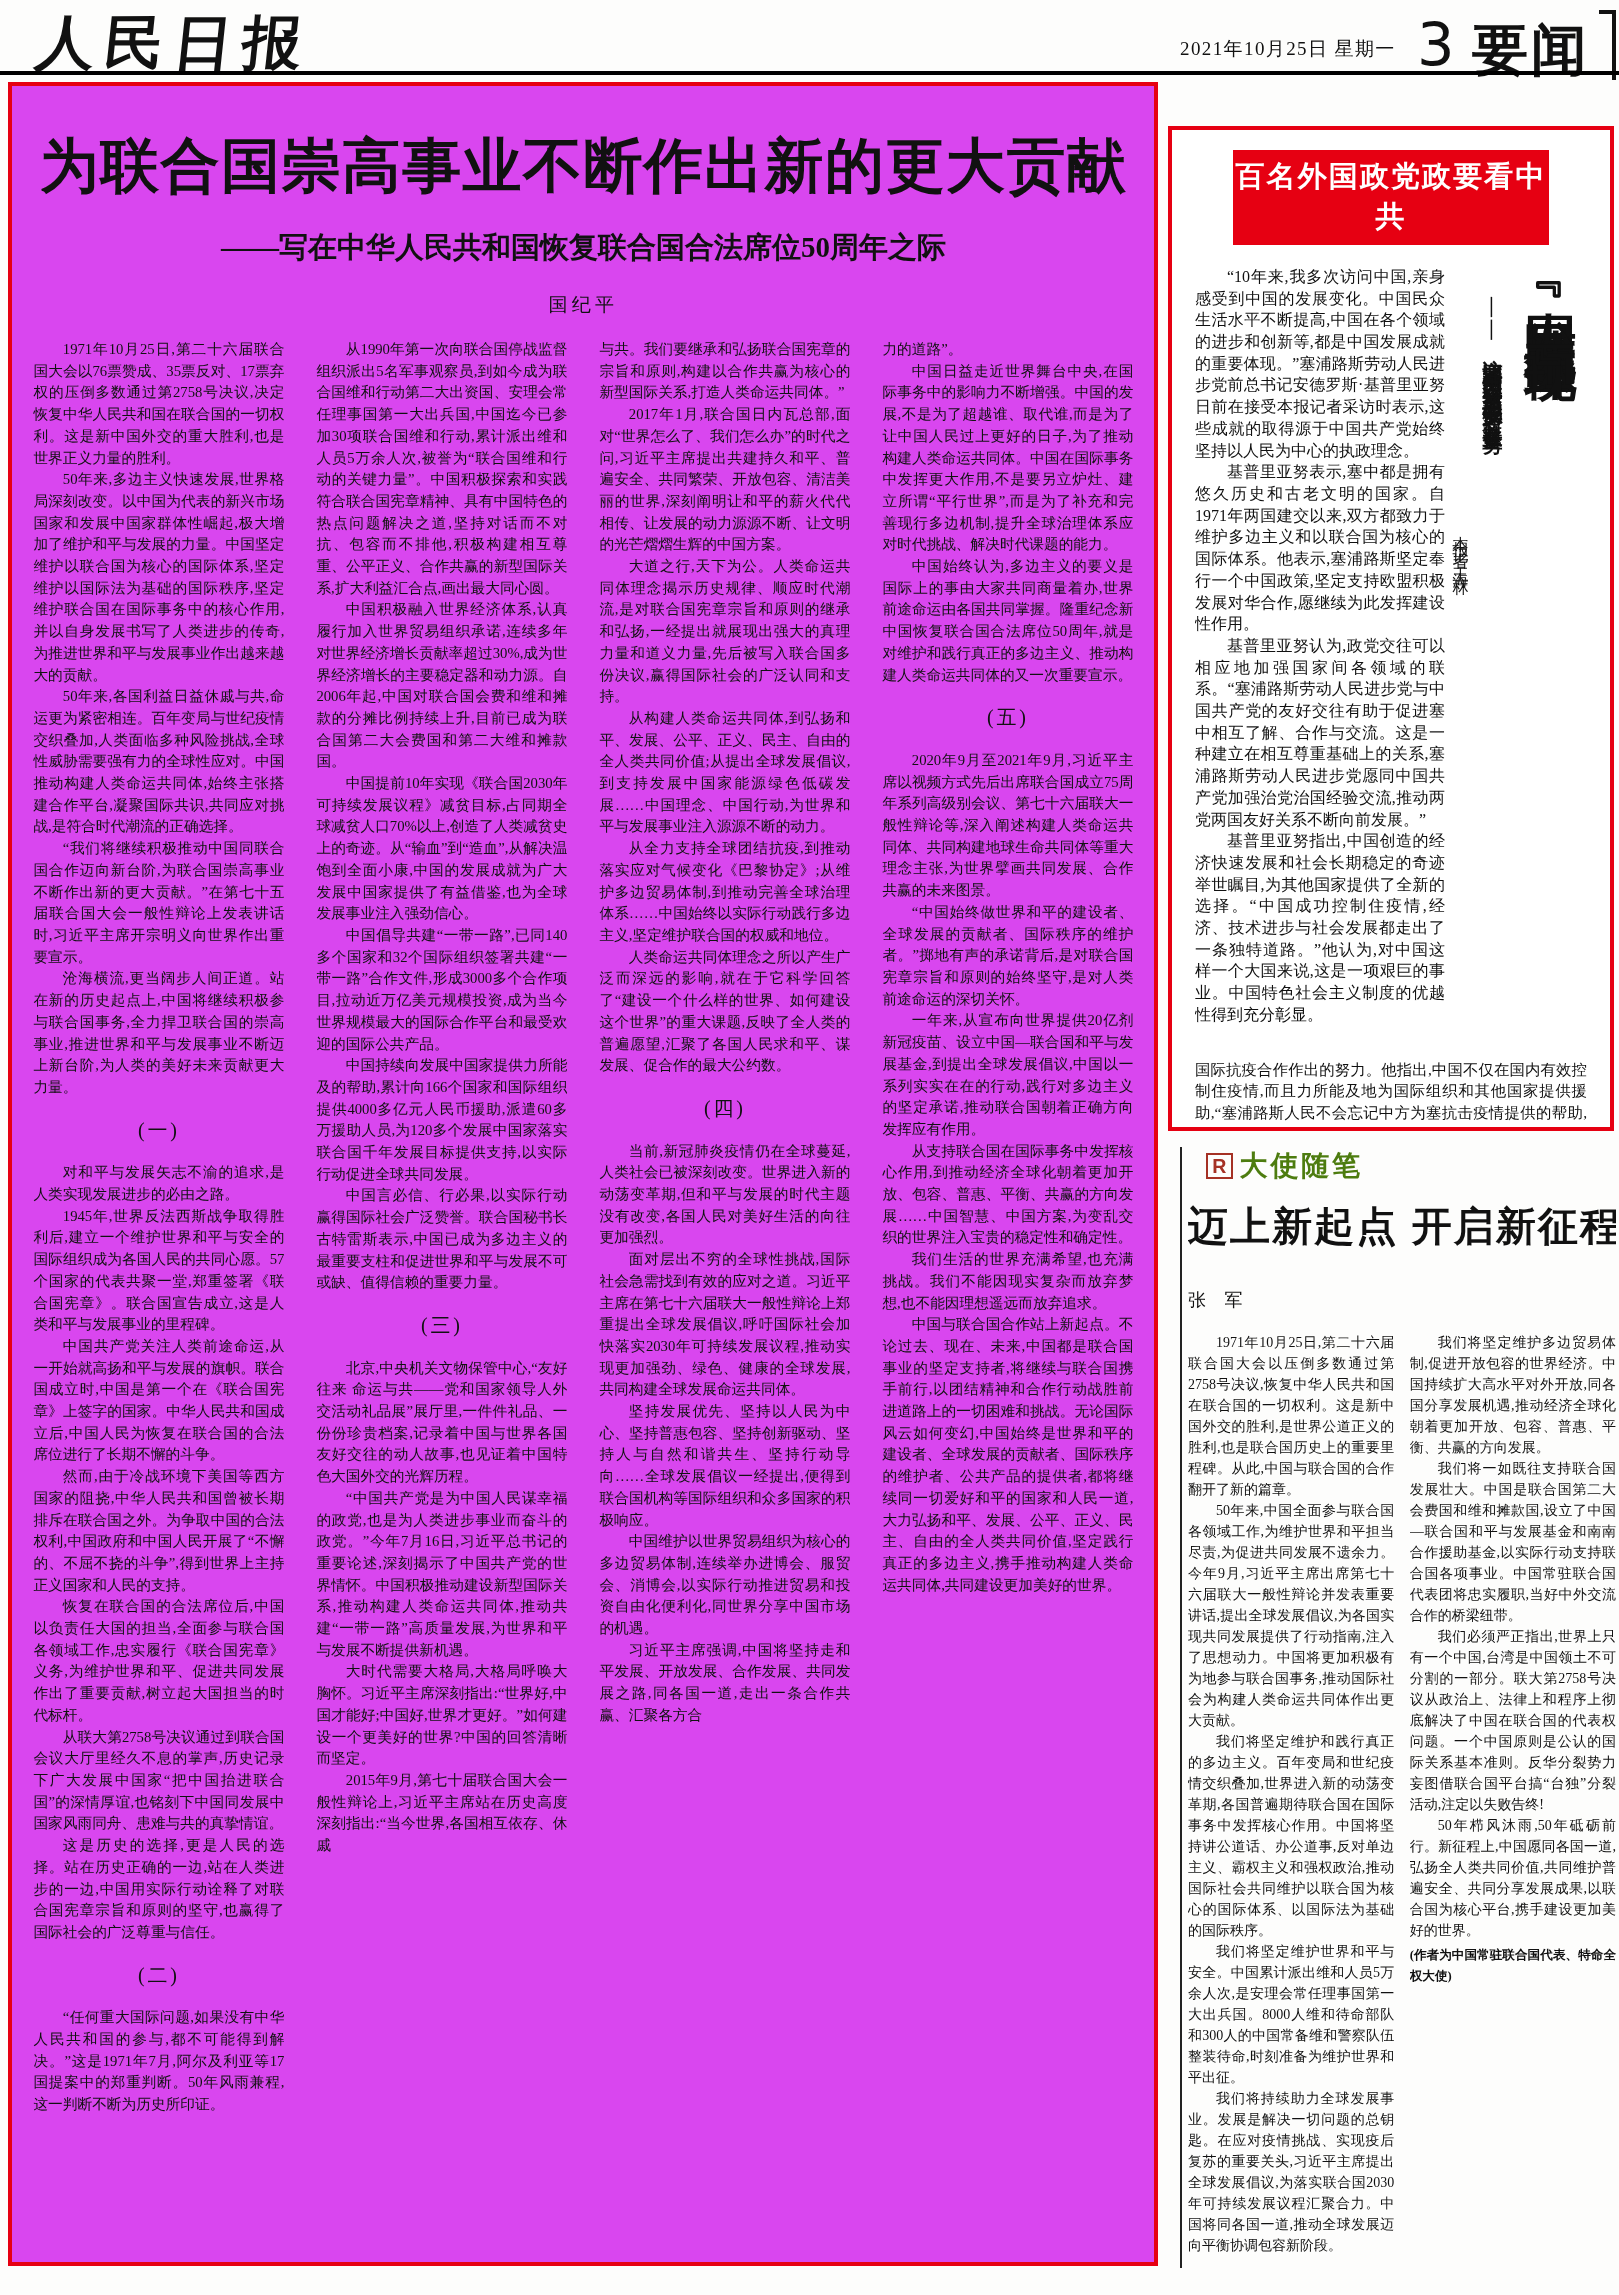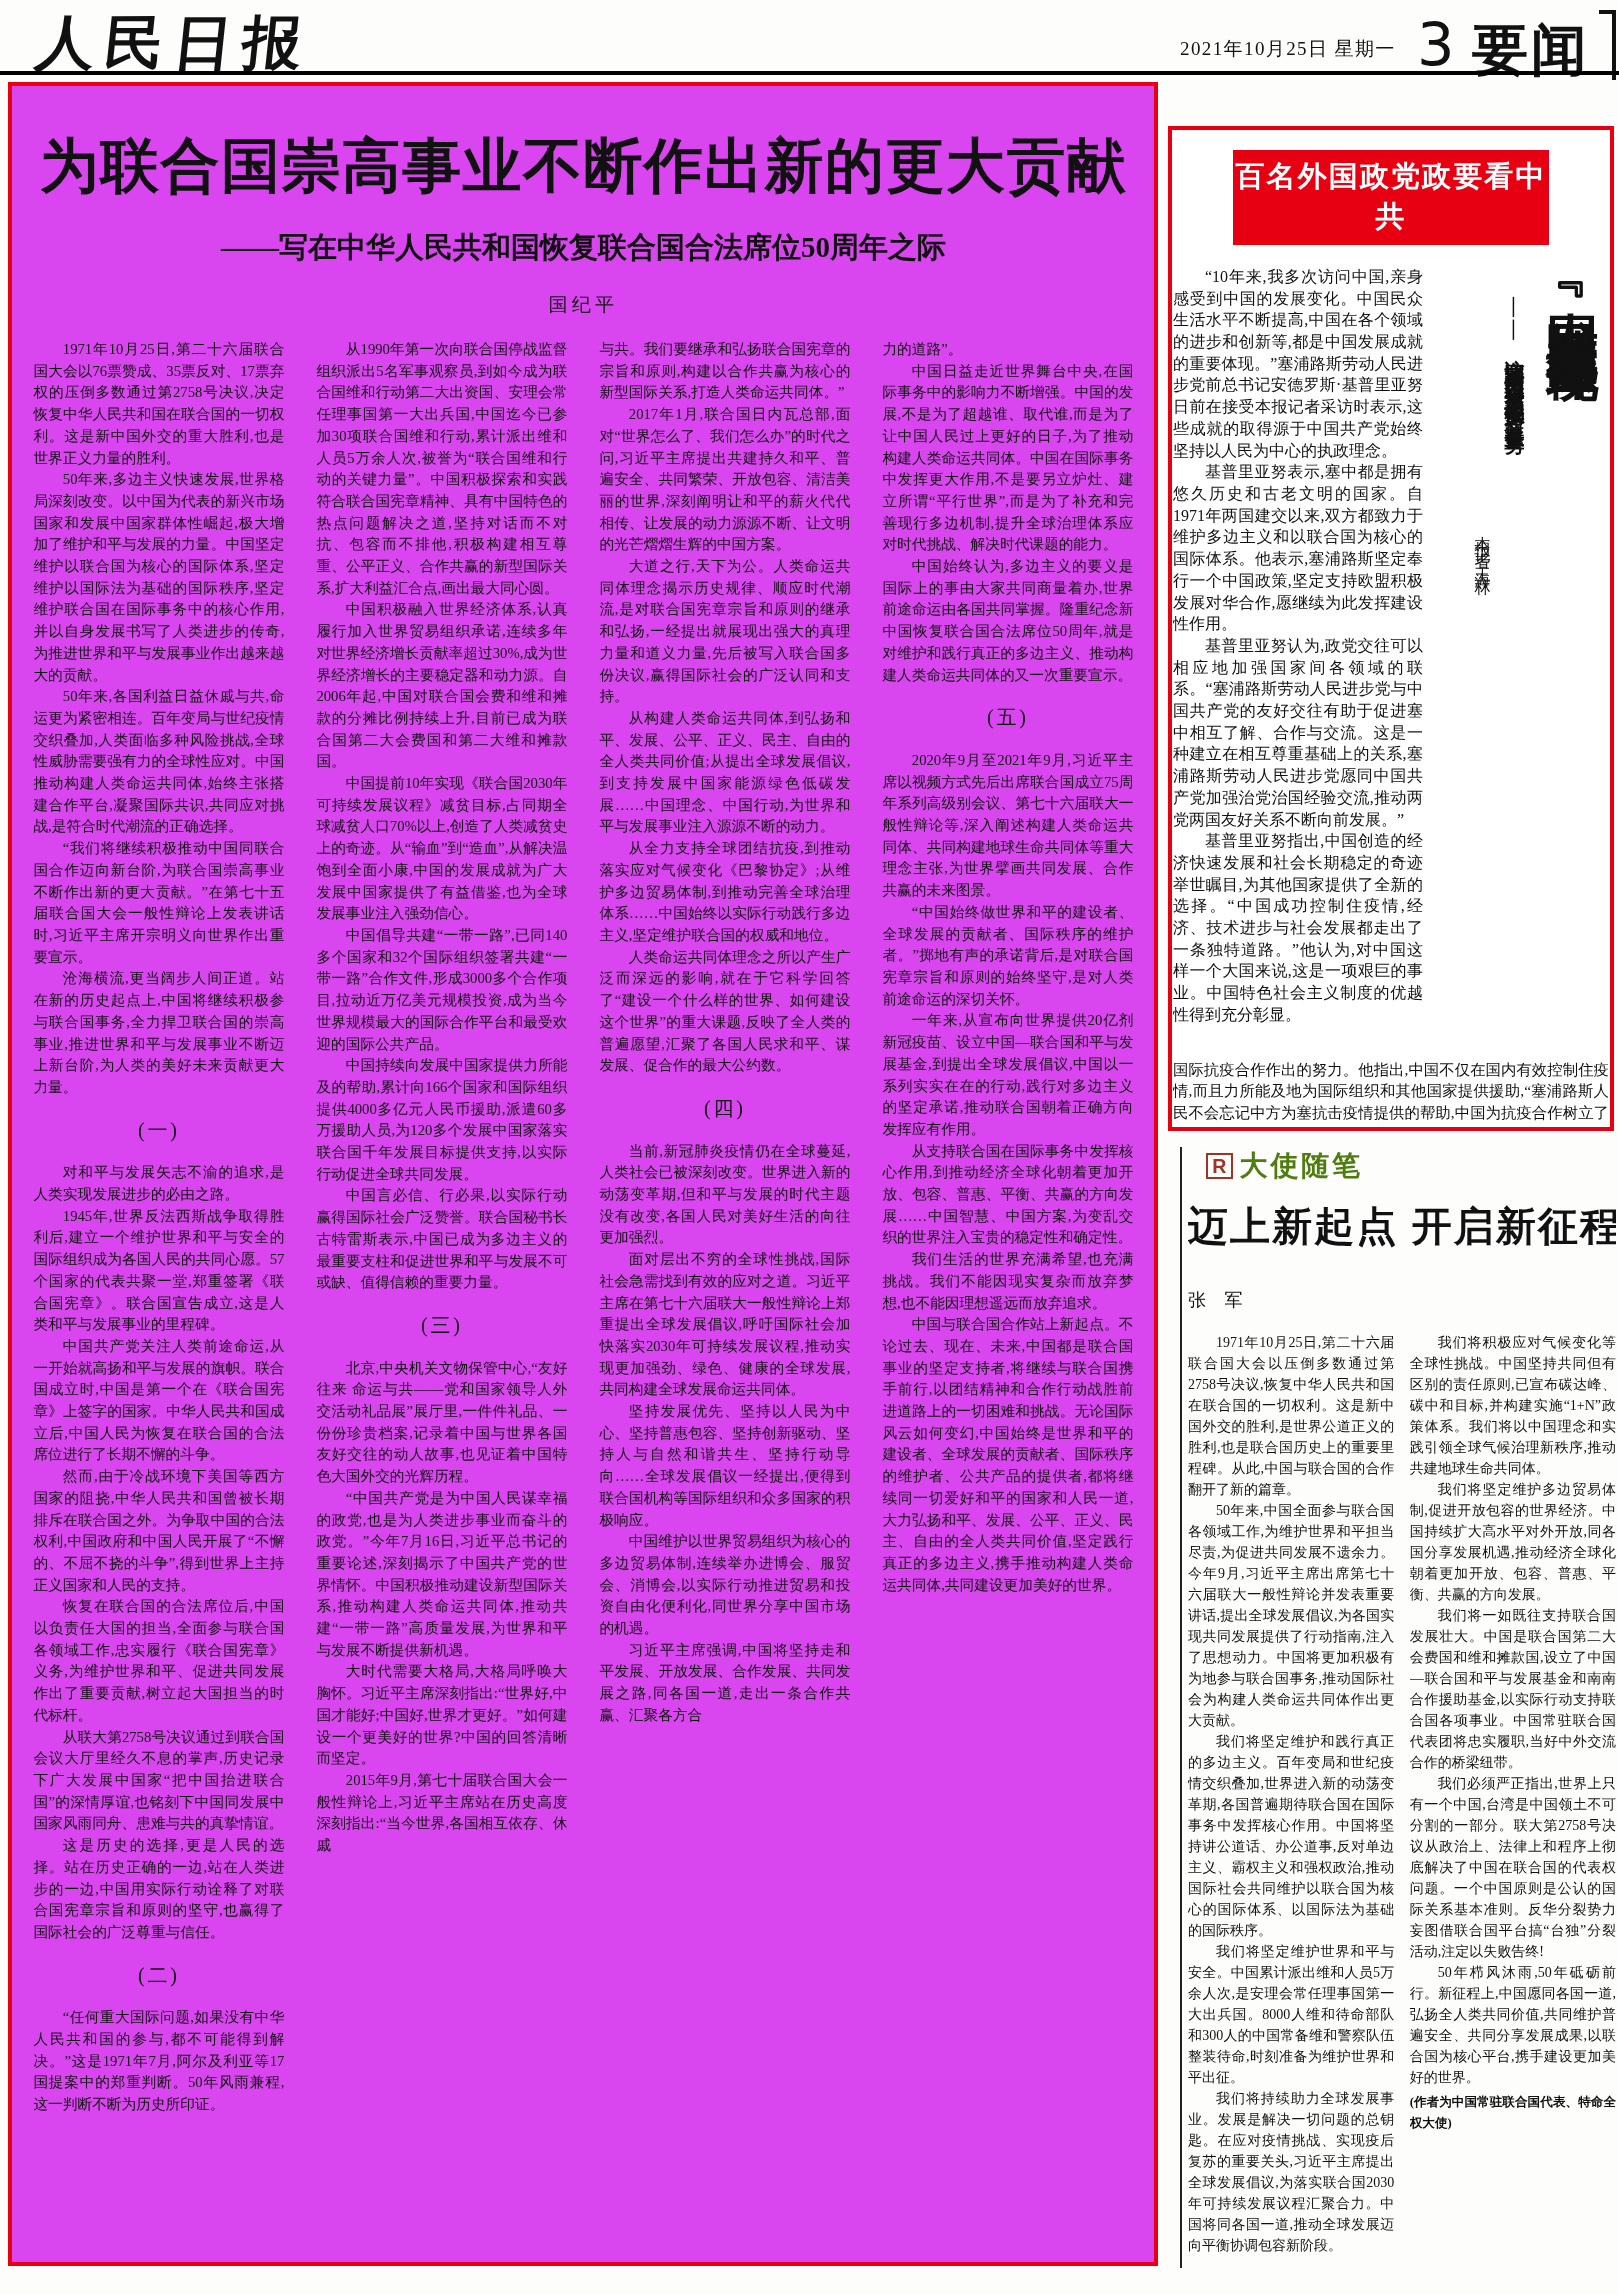--- a/index.html
+++ b/index.html
@@ -36,21 +36,21 @@
   .mcol{flex:1;font-size:14.7px;line-height:21.7px;text-align:justify;overflow:hidden;}
   .mcol p,.icol p,.acol p{margin:0;text-indent:2em;}
   p.cont{text-indent:0;}
   p.marker{text-indent:0;text-align:center;font-size:20px;margin:21px 0;letter-spacing:2.8px;}
   p.note{text-indent:0;font-weight:700;font-size:12.6px;margin-top:4.2px;text-align:justify;}
 
   
   #interview-box{
     position:absolute;left:1168px;top:126px;width:446px;height:1005px;
     border:4.2px solid #e60012;background:#fff;box-sizing:border-box;
-    padding:0 1px;overflow:hidden;
+    padding:0 23px;overflow:hidden;
   }
   #interview-banner{
     width:316px;margin:19.6px auto 0;background:#e60012;color:#fff;text-align:center;
     font-family:"Liberation Sans","DejaVu Sans",sans-serif;font-weight:900;
     font-size:29px;padding:7.7px 0;letter-spacing:2.1px;
   }
   #interview-body{display:flex;margin-top:21px;}
   .icol{width:250px;font-size:16px;line-height:21.7px;text-align:justify;overflow:hidden;height:762px;}
   #ititle-block{
     flex:1;writing-mode:vertical-rl;height:776px;overflow:hidden;padding-left:1.4px;
@@ -189,21 +189,20 @@
   <div id="amb-byline">张 军</div>
   <div id="amb-cols">
     <div class="acol">
         <p class="p">1971年10月25日,第二十六届联合国大会以压倒多数通过第2758号决议,恢复中华人民共和国在联合国的一切权利。这是新中国外交的胜利,是世界公道正义的胜利,也是联合国历史上的重要里程碑。从此,中国与联合国的合作翻开了新的篇章。</p>
         <p class="p">50年来,中国全面参与联合国各领域工作,为维护世界和平担当尽责,为促进共同发展不遗余力。今年9月,习近平主席出席第七十六届联大一般性辩论并发表重要讲话,提出全球发展倡议,为各国实现共同发展提供了行动指南,注入了思想动力。中国将更加积极有为地参与联合国事务,推动国际社会为构建人类命运共同体作出更大贡献。</p>
         <p class="p">我们将坚定维护和践行真正的多边主义。百年变局和世纪疫情交织叠加,世界进入新的动荡变革期,各国普遍期待联合国在国际事务中发挥核心作用。中国将坚持讲公道话、办公道事,反对单边主义、霸权主义和强权政治,推动国际社会共同维护以联合国为核心的国际体系、以国际法为基础的国际秩序。</p>
         <p class="p">我们将坚定维护世界和平与安全。中国累计派出维和人员5万余人次,是安理会常任理事国第一大出兵国。8000人维和待命部队和300人的中国常备维和警察队伍整装待命,时刻准备为维护世界和平出征。</p>
         <p class="p">我们将持续助力全球发展事业。发展是解决一切问题的总钥匙。在应对疫情挑战、实现疫后复苏的重要关头,习近平主席提出全球发展倡议,为落实联合国2030年可持续发展议程汇聚合力。中国将同各国一道,推动全球发展迈向平衡协调包容新阶段。</p>
       </div>
     <div class="acol">
-        <p class="p">我们将积极应对气候变化等全球性挑战。中国坚持共同但有区别的责任原则,已宣布碳达峰、碳中和目标,并构建实施“1+N”政策体系。我们将以中国理念和实践引领全球气候治理新秩序,推动共建地球生命共同体。</p>
         <p class="p">我们将坚定维护多边贸易体制,促进开放包容的世界经济。中国持续扩大高水平对外开放,同各国分享发展机遇,推动经济全球化朝着更加开放、包容、普惠、平衡、共赢的方向发展。</p>
         <p class="p">我们将一如既往支持联合国发展壮大。中国是联合国第二大会费国和维和摊款国,设立了中国—联合国和平与发展基金和南南合作援助基金,以实际行动支持联合国各项事业。中国常驻联合国代表团将忠实履职,当好中外交流合作的桥梁纽带。</p>
         <p class="p">我们必须严正指出,世界上只有一个中国,台湾是中国领土不可分割的一部分。联大第2758号决议从政治上、法律上和程序上彻底解决了中国在联合国的代表权问题。一个中国原则是公认的国际关系基本准则。反华分裂势力妄图借联合国平台搞“台独”分裂活动,注定以失败告终!</p>
         <p class="p">50年栉风沐雨,50年砥砺前行。新征程上,中国愿同各国一道,弘扬全人类共同价值,共同维护普遍安全、共同分享发展成果,以联合国为核心平台,携手建设更加美好的世界。</p>
         <p class="note">(作者为中国常驻联合国代表、特命全权大使)</p>
       </div>
   </div>
 </div>
 
 

